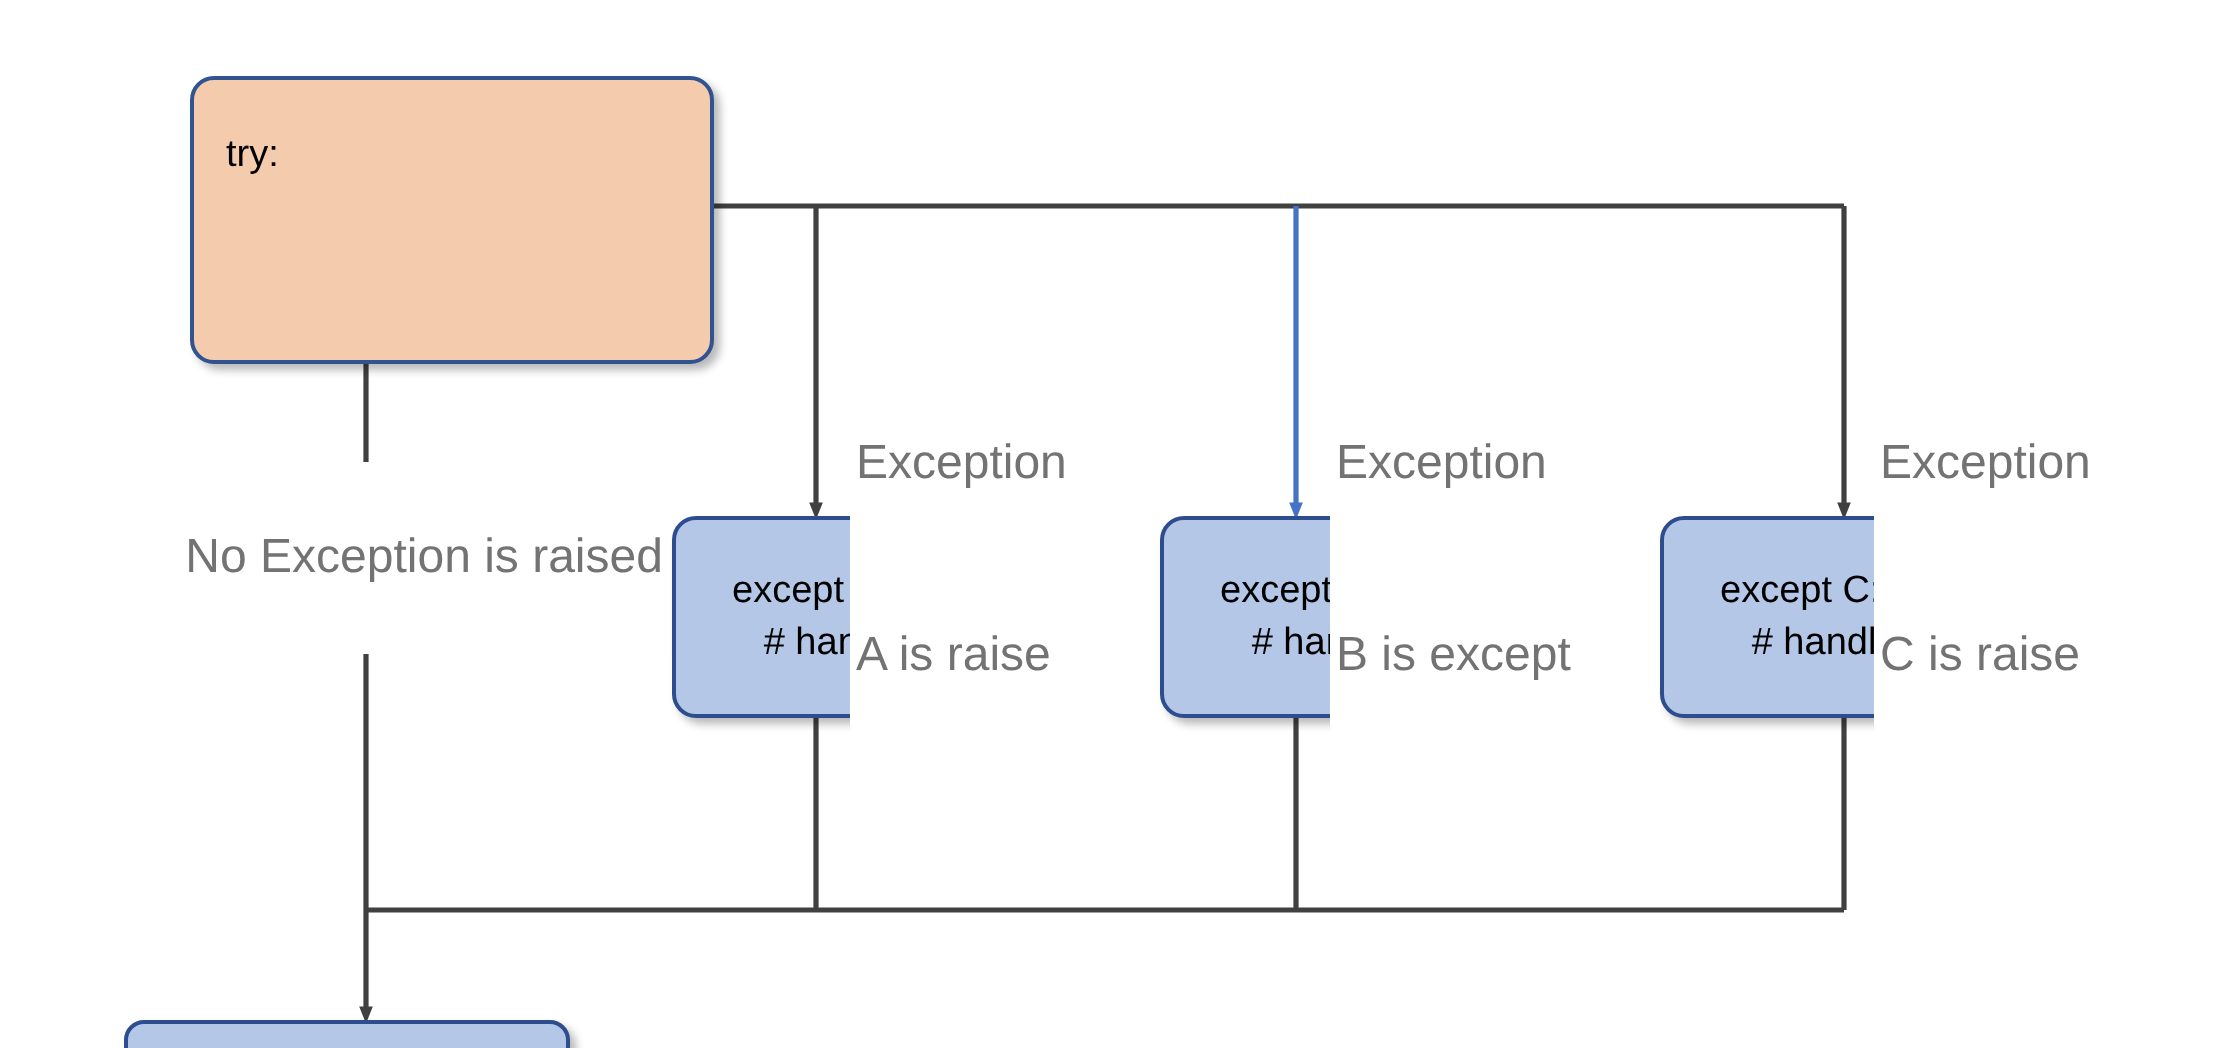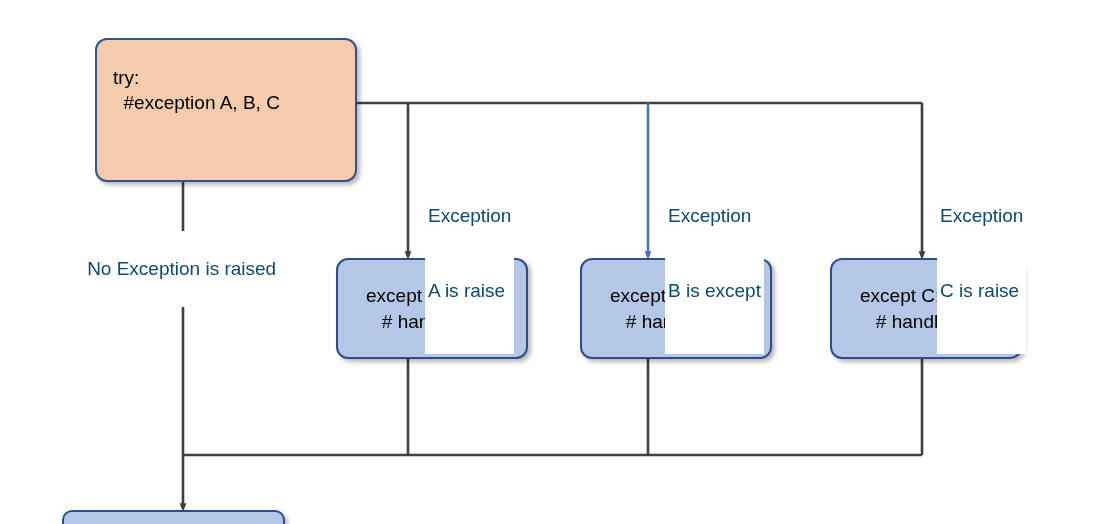--- a/index.html
+++ b/index.html
@@ -65,22 +65,22 @@
     background:#B4C7E7;
     border-color:#2E4D8E;
     border-radius:10px;
     overflow:hidden;
   }
 
   
   .edge-label{
     position:absolute;
     z-index:4;
-    font-size:19px;
-    color:#0c4a6e;
+    font-size:24px;
+    color:#737373;
     line-height:1.33;
     white-space:pre;
     background:#ffffff;
   }
   #label-no-exception{left:62px;top:231px;padding:0 4px;text-align:center;}
   #label-exception-a{left:425px;top:152px;padding:0 3px;}
   #label-exception-b{left:665px;top:152px;padding:0 3px;}
   #label-exception-c{left:937px;top:152px;padding:0 3px;}
 </style>
 </head>
@@ -112,21 +112,20 @@
 
     <path d="M648,359 L648,455" stroke="#404040" stroke-width="2.6" fill="none"></path>
 
     <path d="M922,359 L922,455" stroke="#404040" stroke-width="2.6" fill="none"></path>
 
     <path d="M183,455 L922,455" stroke="#404040" stroke-width="2.6" fill="none"></path>
   </svg>
 
   <div class="node" id="try-node">
     <span class="line1">try:</span>
-    <span class="line3">  #exception A, B, C</span>
   </div>
 
   <div class="node except-node" id="except-a-node">
     <span class="line1">except A:</span>
     <span class="line2">   # handle A</span>
   </div>
 
   <div class="node except-node" id="except-b-node">
     <span class="line1">except B:</span>
     <span class="line2">   # handle B</span>

